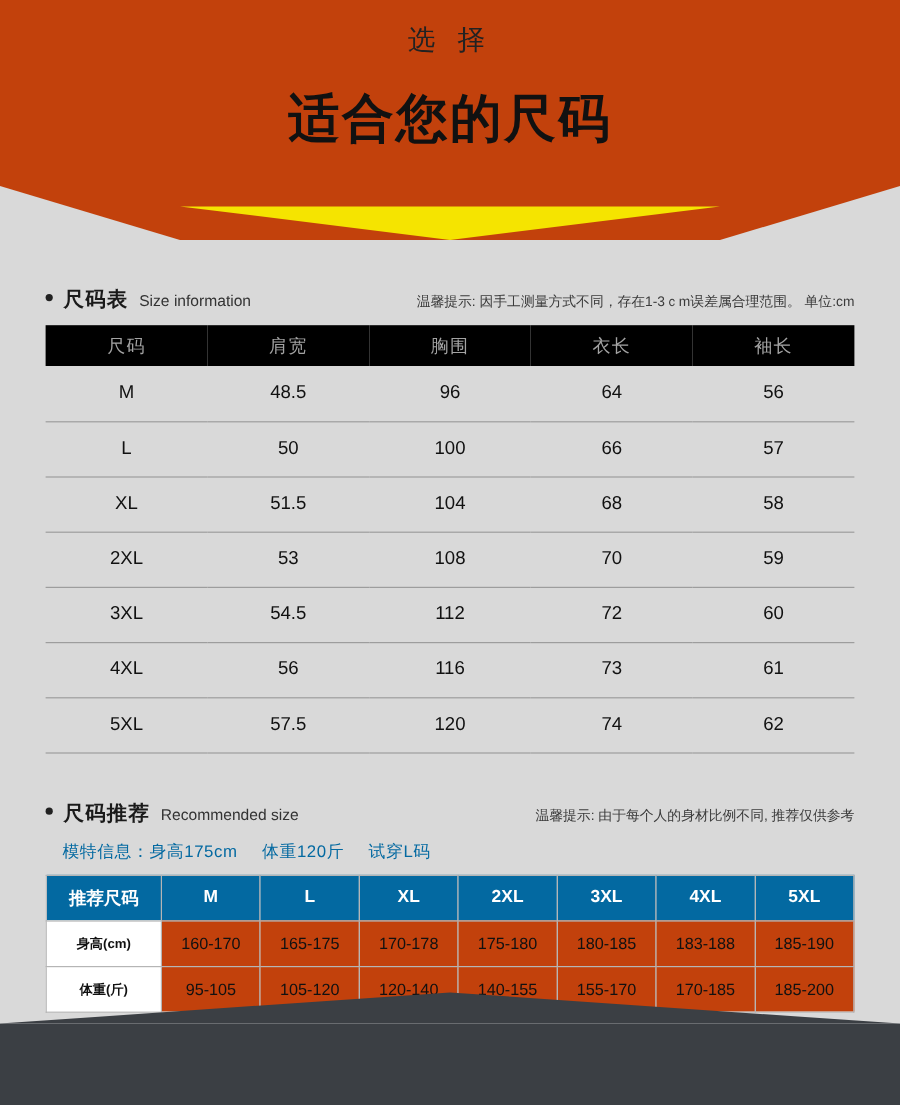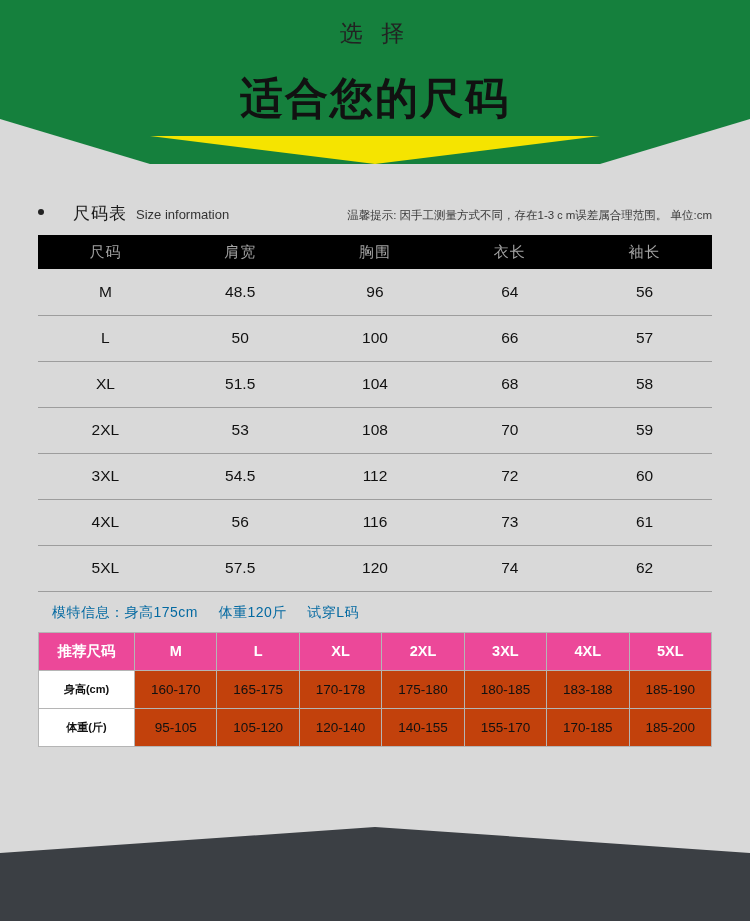--- a/index.html
+++ b/index.html
@@ -11,22 +11,22 @@
     font-family: "Liberation Sans", sans-serif;
     background: #d9d9d9;
     overflow: hidden;
     position: relative;
   }
 
   
   .banner {
     position: relative;
     width: 750px;
-    height: 164px;
-    background: #15803d;
+    height: 200px;
+    background: #c2410c;
     overflow: hidden;
   }
   .banner-title-small {
     position: absolute;
     top: 18px; left: 0; right: 0;
     text-align: center;
     font-size: 23px;
     color: #222;
     letter-spacing: 6px;
     font-weight: normal;
@@ -87,23 +87,22 @@
     border-radius: 50%;
     background: #222;
     margin-right: 9px;
     position: relative;
     top: -4px;
     flex: none;
   }
   .sec-cn {
     font-size: 17px;
     color: #1a1a1a;
-    font-weight: normal;
+    font-weight: bold;
     letter-spacing: 1px;
-    margin-left: 20px;
   }
   .sec-en {
     font-size: 13px;
     color: #333;
     margin-left: 9px;
     font-weight: normal;
   }
   .sec-note {
     margin-left: auto;
     font-size: 11.5px;
@@ -153,21 +152,21 @@
     background: #fff;
   }
   table.rec-table td, table.rec-table th {
     border: 1px solid #b5b5b5;
     text-align: center;
     height: 38px;
     font-size: 14px;
     color: #111;
   }
   table.rec-table .hdr-dark {
-    background: #ec4899;
+    background: #0369a1;
     color: #fff;
     font-weight: bold;
     font-size: 14.5px;
   }
   table.rec-table .row-label {
     background: #fff;
     font-weight: bold;
     font-size: 11px;
   }
   table.rec-table td.cell {
@@ -270,20 +269,26 @@
       <tr>
         <td>5XL</td>
         <td>57.5</td>
         <td>120</td>
         <td>74</td>
         <td>62</td>
       </tr>
     </tbody>
   </table>
 
+  <div class="section-head">
+    <span class="bullet"></span>
+    <span class="sec-cn">尺码推荐</span>
+    <span class="sec-en">Recommended size</span>
+    <span class="sec-note">温馨提示: 由于每个人的身材比例不同, 推荐仅供参考</span>
+  </div>
 
   <div class="model-info">
     <span>模特信息：身高175cm</span>
     <span>体重120斤</span>
     <span>试穿L码</span>
   </div>
 
   <table class="rec-table">
     <tbody>
       <tr>

